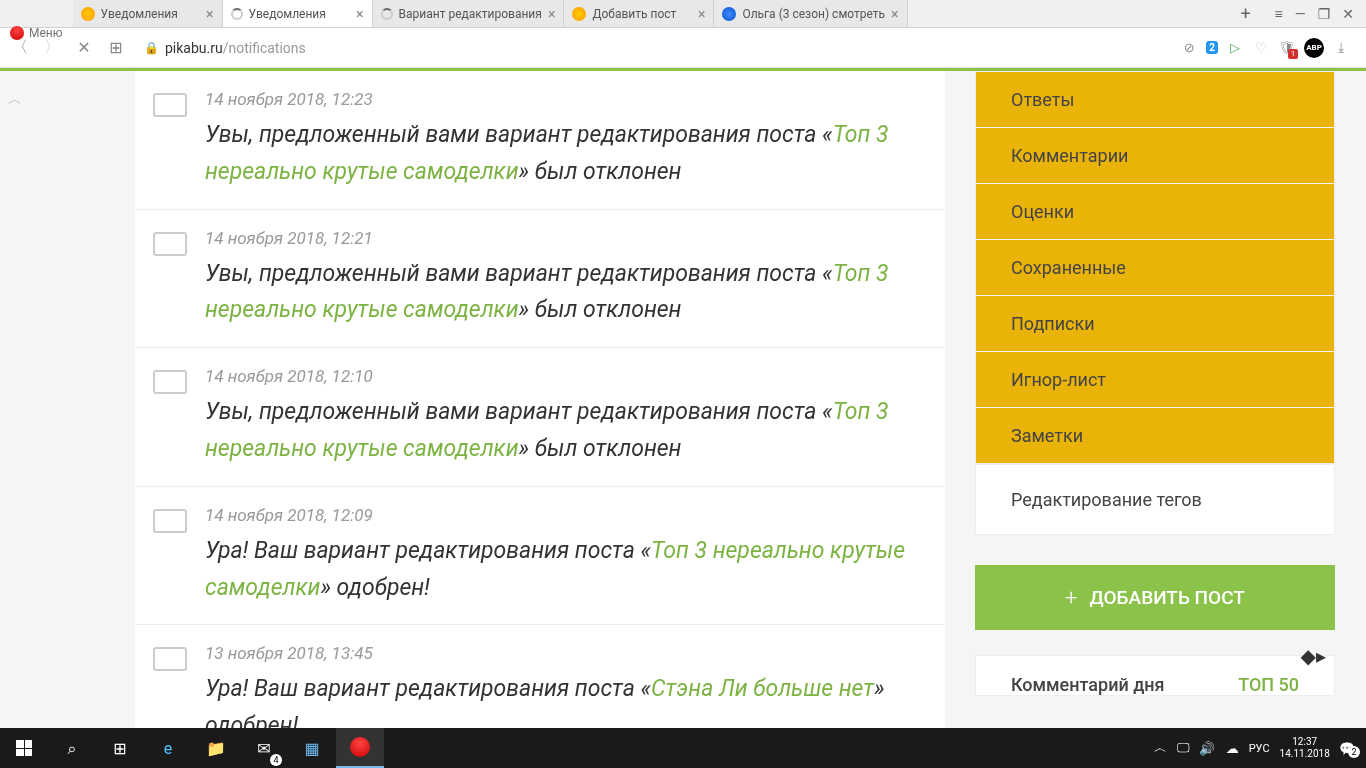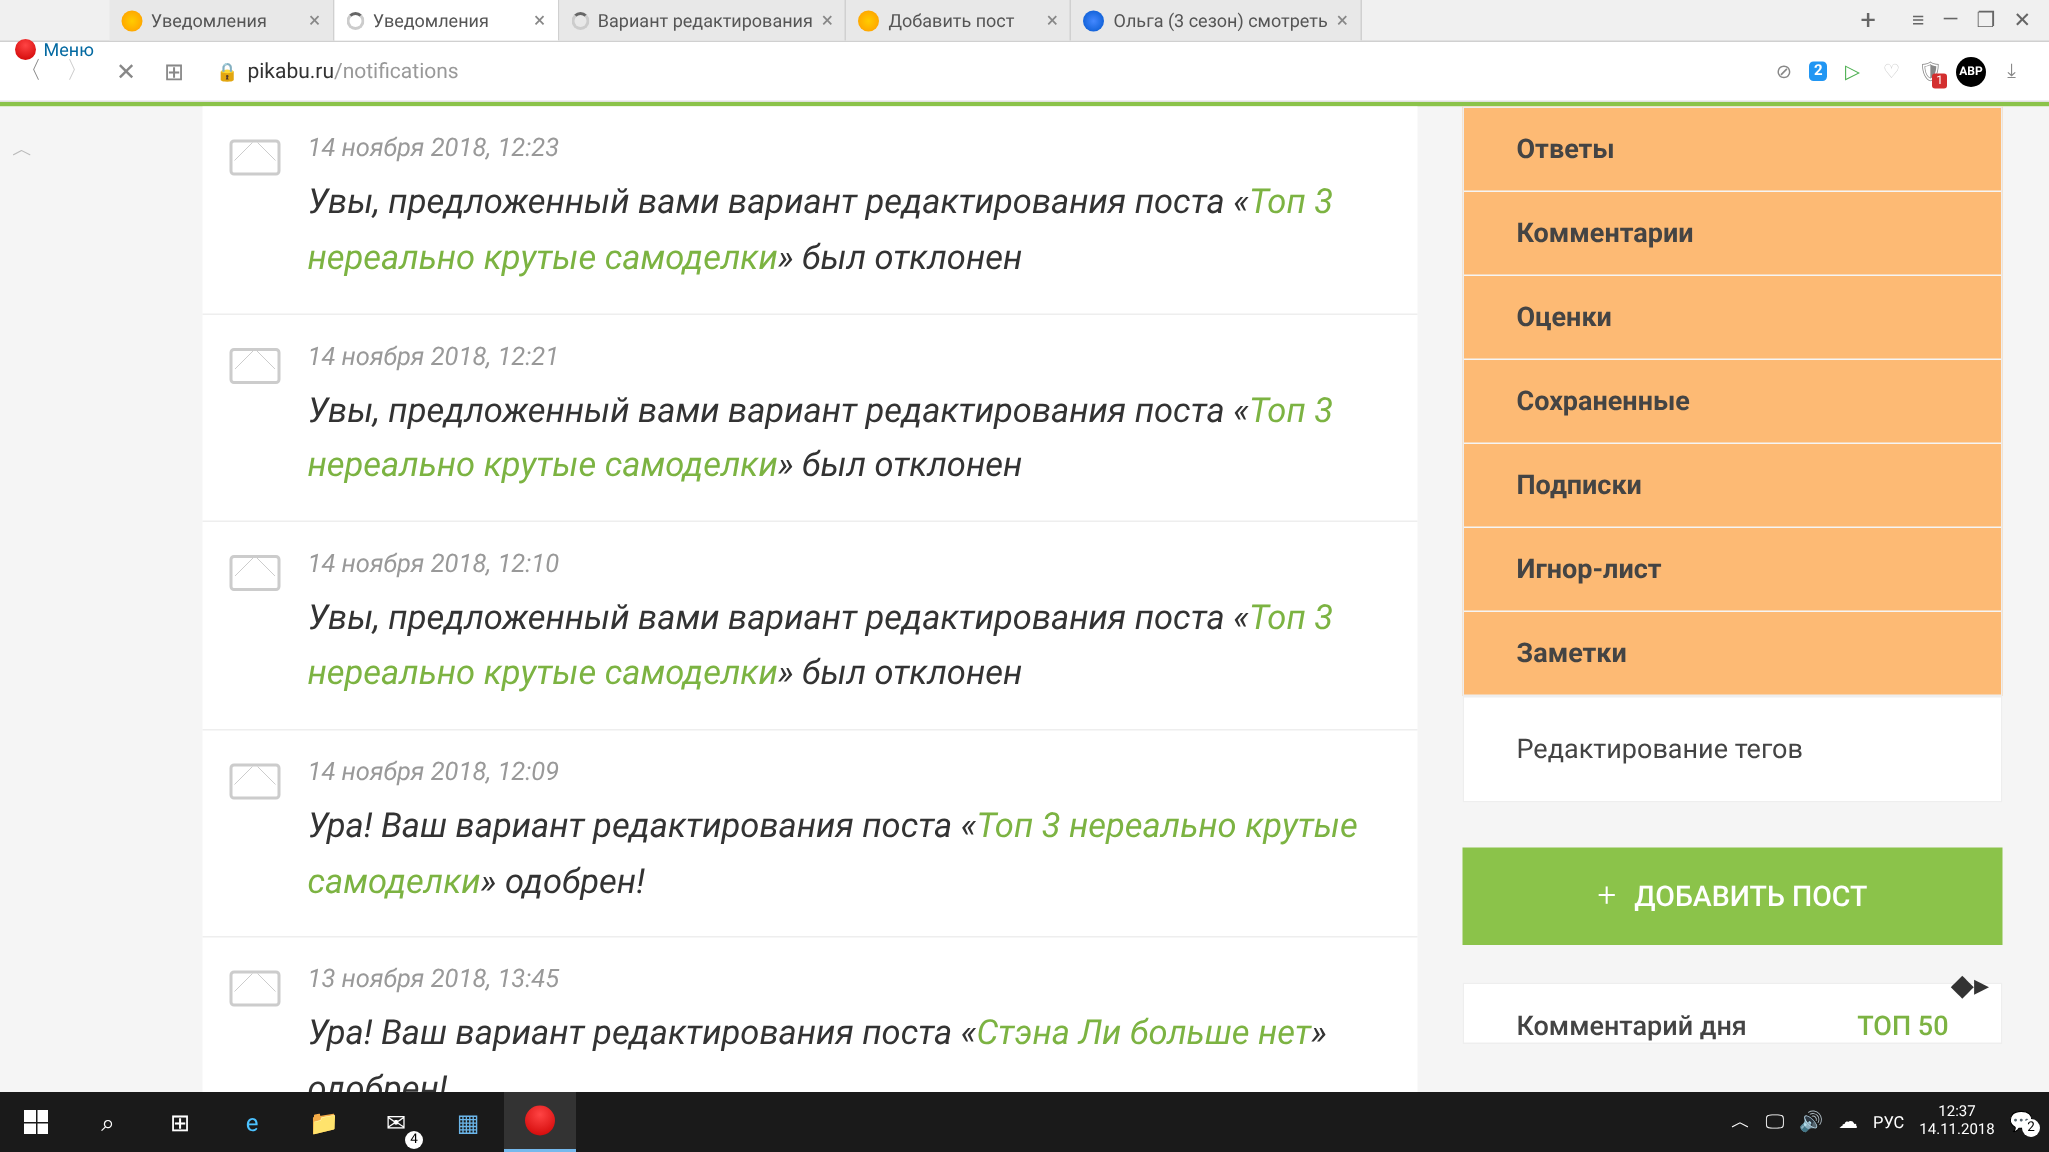--- a/index.html
+++ b/index.html
@@ -1,20 +1,20 @@
 <!DOCTYPE html>
 <html><head>
 <meta charset="utf-8">
 <style>
 * { margin: 0; padding: 0; box-sizing: border-box; font-family: -apple-system, BlinkMacSystemFont, "Segoe UI", Roboto, Arial, sans-serif; }
 body { width: 1366px; height: 768px; overflow: hidden; background: #fff; position: relative; }
 
 
 .browser-chrome { height: 28px; background: #f0f0f0; display: flex; align-items: center; border-bottom: 1px solid #d0d0d0; }
-.opera-menu { display: flex; align-items: center; padding: 16px 10px; height: 100%; gap: 5px; font-size: 12px; color: #0369a1; margin-top: 39px; }
+.opera-menu { display: flex; align-items: center; padding: 16px 10px; height: 100%; gap: 5px; font-size: 12px; color: #737373; margin-top: 39px; }
 .opera-icon { width: 14px; height: 14px; background: radial-gradient(circle at 50% 30%, #ff4444, #cc0000); border-radius: 50%; }
 .tabs { display: flex; height: 100%; flex: 1; }
 .tab { display: flex; align-items: center; padding: 0 8px; min-width: 150px; max-width: 200px; border-right: 1px solid #d0d0d0; font-size: 12px; color: #555; gap: 6px; position: relative; background: #e8e8e8; }
 .tab.active { background: #fff; }
 .tab-favicon { width: 14px; height: 14px; border-radius: 50%; flex-shrink: 0; }
 .tab-favicon.pikabu { background: radial-gradient(circle, #ffcc00, #ff9900); }
 .tab-favicon.loading { border: 2px solid #ccc; border-top-color: #666; border-radius: 50%; width: 12px; height: 12px; }
 .tab-favicon.blue { background: radial-gradient(circle, #4488ff, #0055cc); }
 .tab-title { flex: 1; overflow: hidden; white-space: nowrap; text-overflow: ellipsis; }
 .tab-close { color: #888; font-size: 14px; cursor: pointer; }
@@ -48,21 +48,21 @@
 .notif-icon { width: 70px; display: flex; justify-content: center; padding-top: 4px; }
 .envelope { width: 34px; height: 24px; border: 2px solid #ccc; border-radius: 3px; position: relative; }
 .envelope::after { content: ''; position: absolute; top: 0; left: 0; right: 0; height: 12px; background: linear-gradient(135deg, transparent 49%, #ccc 49%, #ccc 51%, transparent 51%), linear-gradient(45deg, transparent 49%, #ccc 49%, #ccc 51%, transparent 51%); background-size: 50% 100%; background-position: left, right; background-repeat: no-repeat; }
 .notif-body { flex: 1; padding-right: 20px; font-style: italic; }
 .notif-date { color: #999; font-size: 17px; margin-bottom: 8px; }
 .notif-text { color: #333; font-size: 23px; line-height: 1.6; }
 .notif-link { color: #7cb342; }
 
 
 .sidebar { width: 360px; margin-left: 30px; }
-.sidebar-menu { background: #fdba74; border: 1px solid #eee; font-weight: bold; }
+.sidebar-menu { background: #eab308; border: 1px solid #eee; }
 .sidebar-item { padding: 17px 35px; font-size: 18px; color: #444; border-bottom: 1px solid #f5f5f5; cursor: pointer; }
 .sidebar-item:last-child { border-bottom: none; }
 .sidebar-section { background: #fff; border: 1px solid #eee; margin-top: 0; }
 .sidebar-section .sidebar-item { padding: 24px 35px; }
 
 .add-post-btn { background: #8bc34a; color: #fff; margin-top: 30px; padding: 20px; text-align: center; font-size: 19px; font-weight: 500; cursor: pointer; display: flex; align-items: center; justify-content: center; gap: 12px; }
 .add-post-btn .plus { font-size: 22px; font-weight: 300; }
 
 .bucket-icon { position: absolute; right: 40px; bottom: 60px; font-size: 20px; color: #333; }
 

